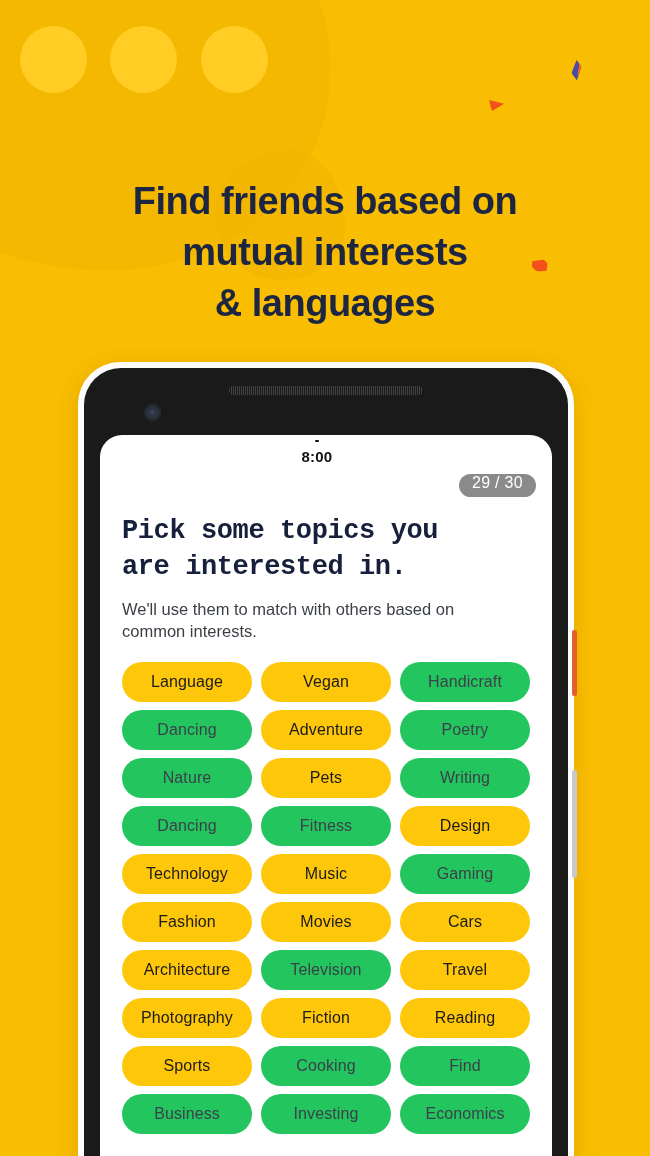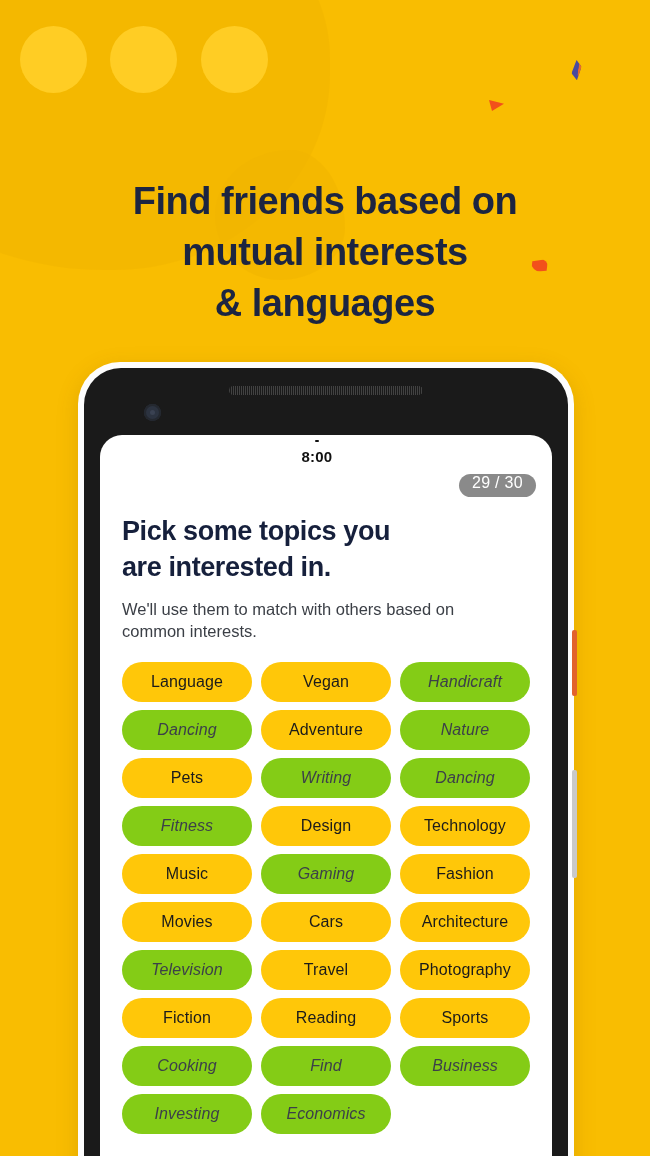--- a/index.html
+++ b/index.html
@@ -157,21 +157,21 @@
 
   #screen-body { clear:both; padding:16px 22px 0; }
 
   #screen-title {
     color:#16203C;
     font-size:27px;
     font-weight:bold;
     line-height:36px;
     letter-spacing:-0.4px;
   }
-  #screen-title span { display:block; }
+  #screen-title span { display:block;font-family:Liberation Mono, monospace; }
 
   #screen-subtitle {
     margin-top:13px;
     color:#3B3F46;
     font-size:16.5px;
     line-height:22px;
   }
   #screen-subtitle span { display:block; }
 
   #topics-grid {
@@ -183,21 +183,21 @@
   .chip {
     height:40px;
     border-radius:20px;
     display:flex; align-items:center; justify-content:center;
     font-size:16px;
     letter-spacing:.1px;
     white-space:nowrap;
     cursor:pointer;
   }
   .chip.on  { background:#FFC709; color:#1B1B1B; }
-  .chip.off { background:#84cc16; color:#3C4049;font-style:italic; }
+  .chip.off { background:#22c55e; color:#3C4049; }
 </style>
 </head>
 <body>
 
 <div id="bg-layer">
   <div class="bubble-blob"></div>
   <div class="bubble-tail"></div>
   <div class="dot d1"></div>
   <div class="dot d2"></div>
   <div class="dot d3"></div>
@@ -240,20 +240,21 @@
           <span>We'll use them to match with others based on</span>
           <span>common interests.</span>
         </p>
 
         <div id="topics-grid">
             <div class="chip on">Language</div>
             <div class="chip on">Vegan</div>
             <div class="chip off">Handicraft</div>
             <div class="chip off">Dancing</div>
             <div class="chip on">Adventure</div>
+            <div class="chip off">Poetry</div>
             <div class="chip off">Nature</div>
             <div class="chip on">Pets</div>
             <div class="chip off">Writing</div>
             <div class="chip off">Dancing</div>
             <div class="chip off">Fitness</div>
             <div class="chip on">Design</div>
             <div class="chip on">Technology</div>
             <div class="chip on">Music</div>
             <div class="chip off">Gaming</div>
             <div class="chip on">Fashion</div>

